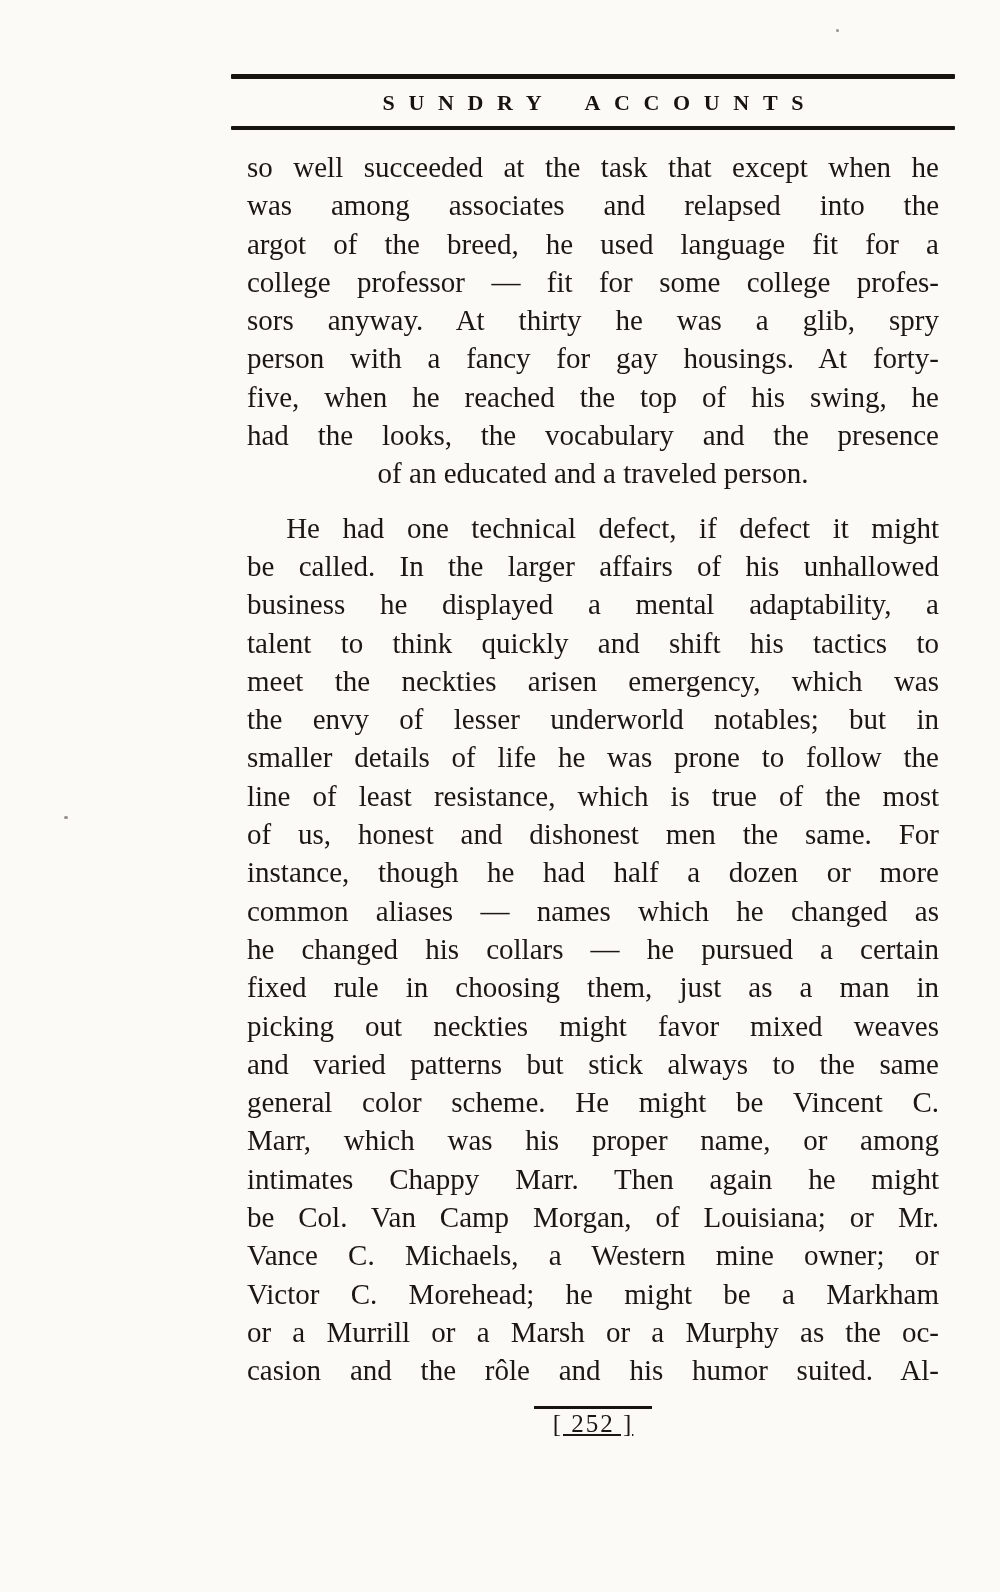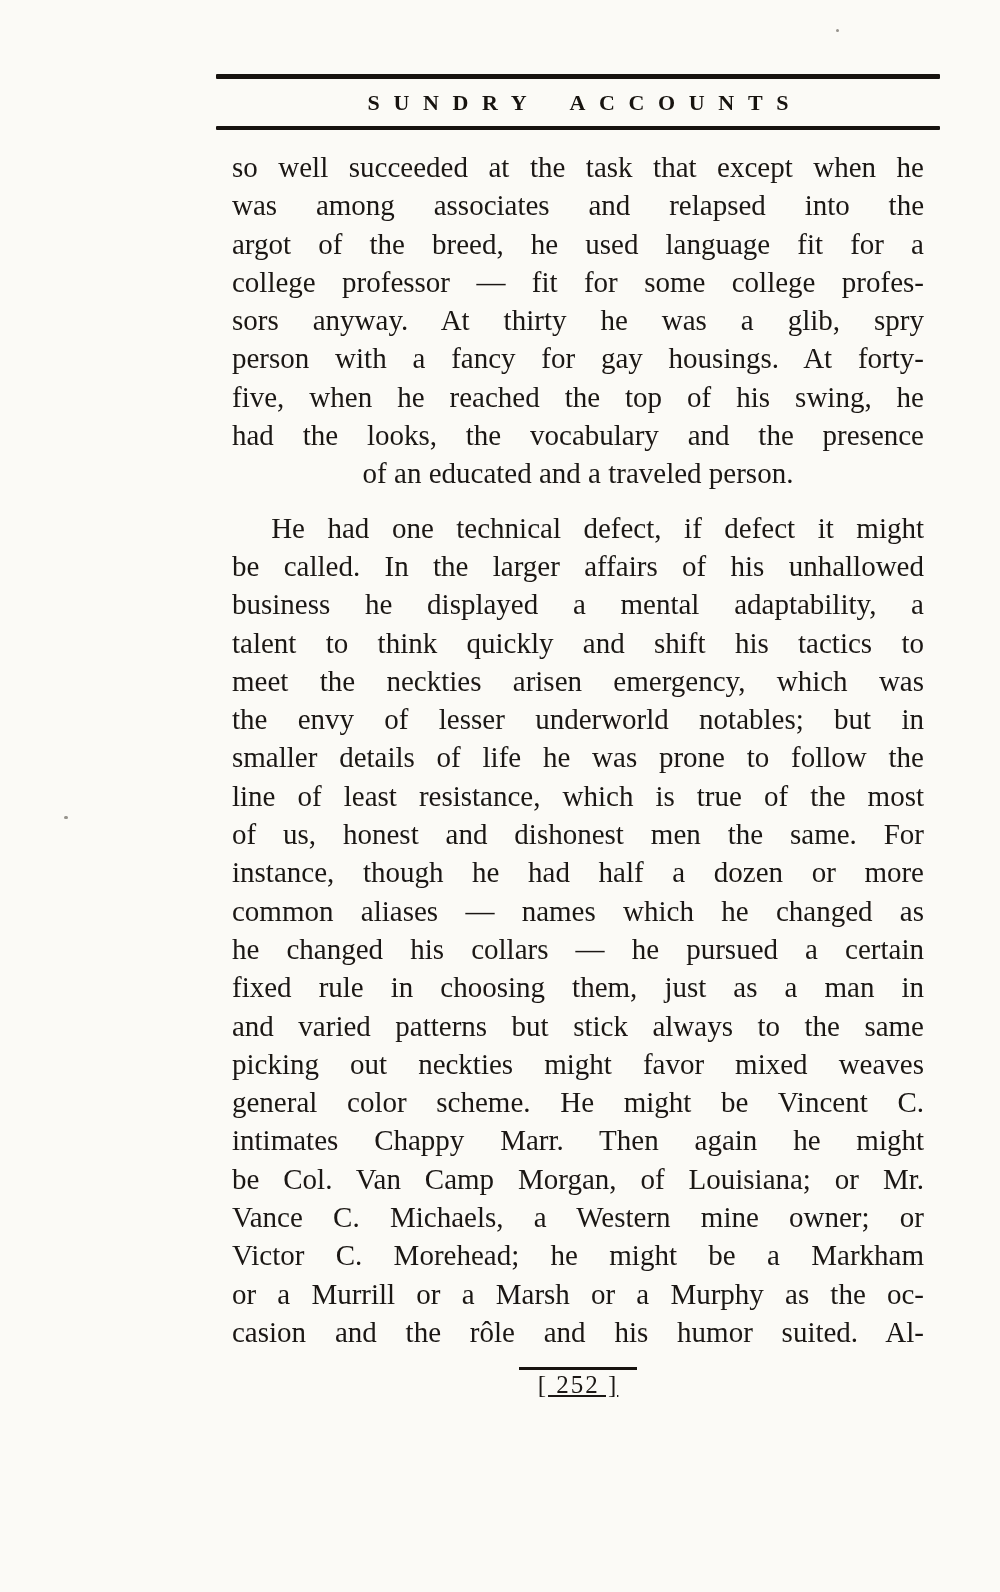--- a/index.html
+++ b/index.html
@@ -7,21 +7,21 @@
     width: 1000px;
     height: 1592px;
     background: #fbfaf6;
     color: #1b1714;
     font-family: "Liberation Serif", serif;
     position: relative;
     overflow: hidden;
   }
   .sheet {
     position: absolute;
-    left: 216px;
+    left: 231px;
     top: 74px;
     width: 724px;
   }
   .rule-thick {
     height: 5px;
     background: #17130f;
     border-radius: 1px;
   }
   .rule-thick.lower { height: 4px; margin-top: 0; }
   .header-title {
@@ -108,23 +108,24 @@
         <div class="line j">talent to think quickly and shift his tactics to</div>
         <div class="line j">meet the neckties arisen emergency, which was</div>
         <div class="line j">the envy of lesser underworld notables; but in</div>
         <div class="line j">smaller details of life he was prone to follow the</div>
         <div class="line j">line of least resistance, which is true of the most</div>
         <div class="line j">of us, honest and dishonest men the same.  For</div>
         <div class="line j">instance, though he had half a dozen or more</div>
         <div class="line j">common aliases — names which he changed as</div>
         <div class="line j">he changed his collars — he pursued a certain</div>
         <div class="line j">fixed rule in choosing them, just as a man in</div>
+        <div class="line j">picking out neckties might favor mixed weaves</div>
         <div class="line j">and varied patterns but stick always to the same</div>
-        <div class="line j">picking out neckties might favor mixed weaves</div>
         <div class="line j">general color scheme.  He might be Vincent C.</div>
+        <div class="line j">Marr, which was his proper name, or among</div>
         <div class="line j">intimates Chappy Marr.  Then again he might</div>
         <div class="line j">be Col. Van Camp Morgan, of Louisiana; or Mr.</div>
         <div class="line j">Vance C. Michaels, a Western mine owner; or</div>
         <div class="line j">Victor C. Morehead; he might be a Markham</div>
         <div class="line j">or a Murrill or a Marsh or a Murphy as the oc-</div>
         <div class="line j">casion and the rôle and his humor suited.  Al-</div>
       </div>
     </div>
 
   <div class="footer">

